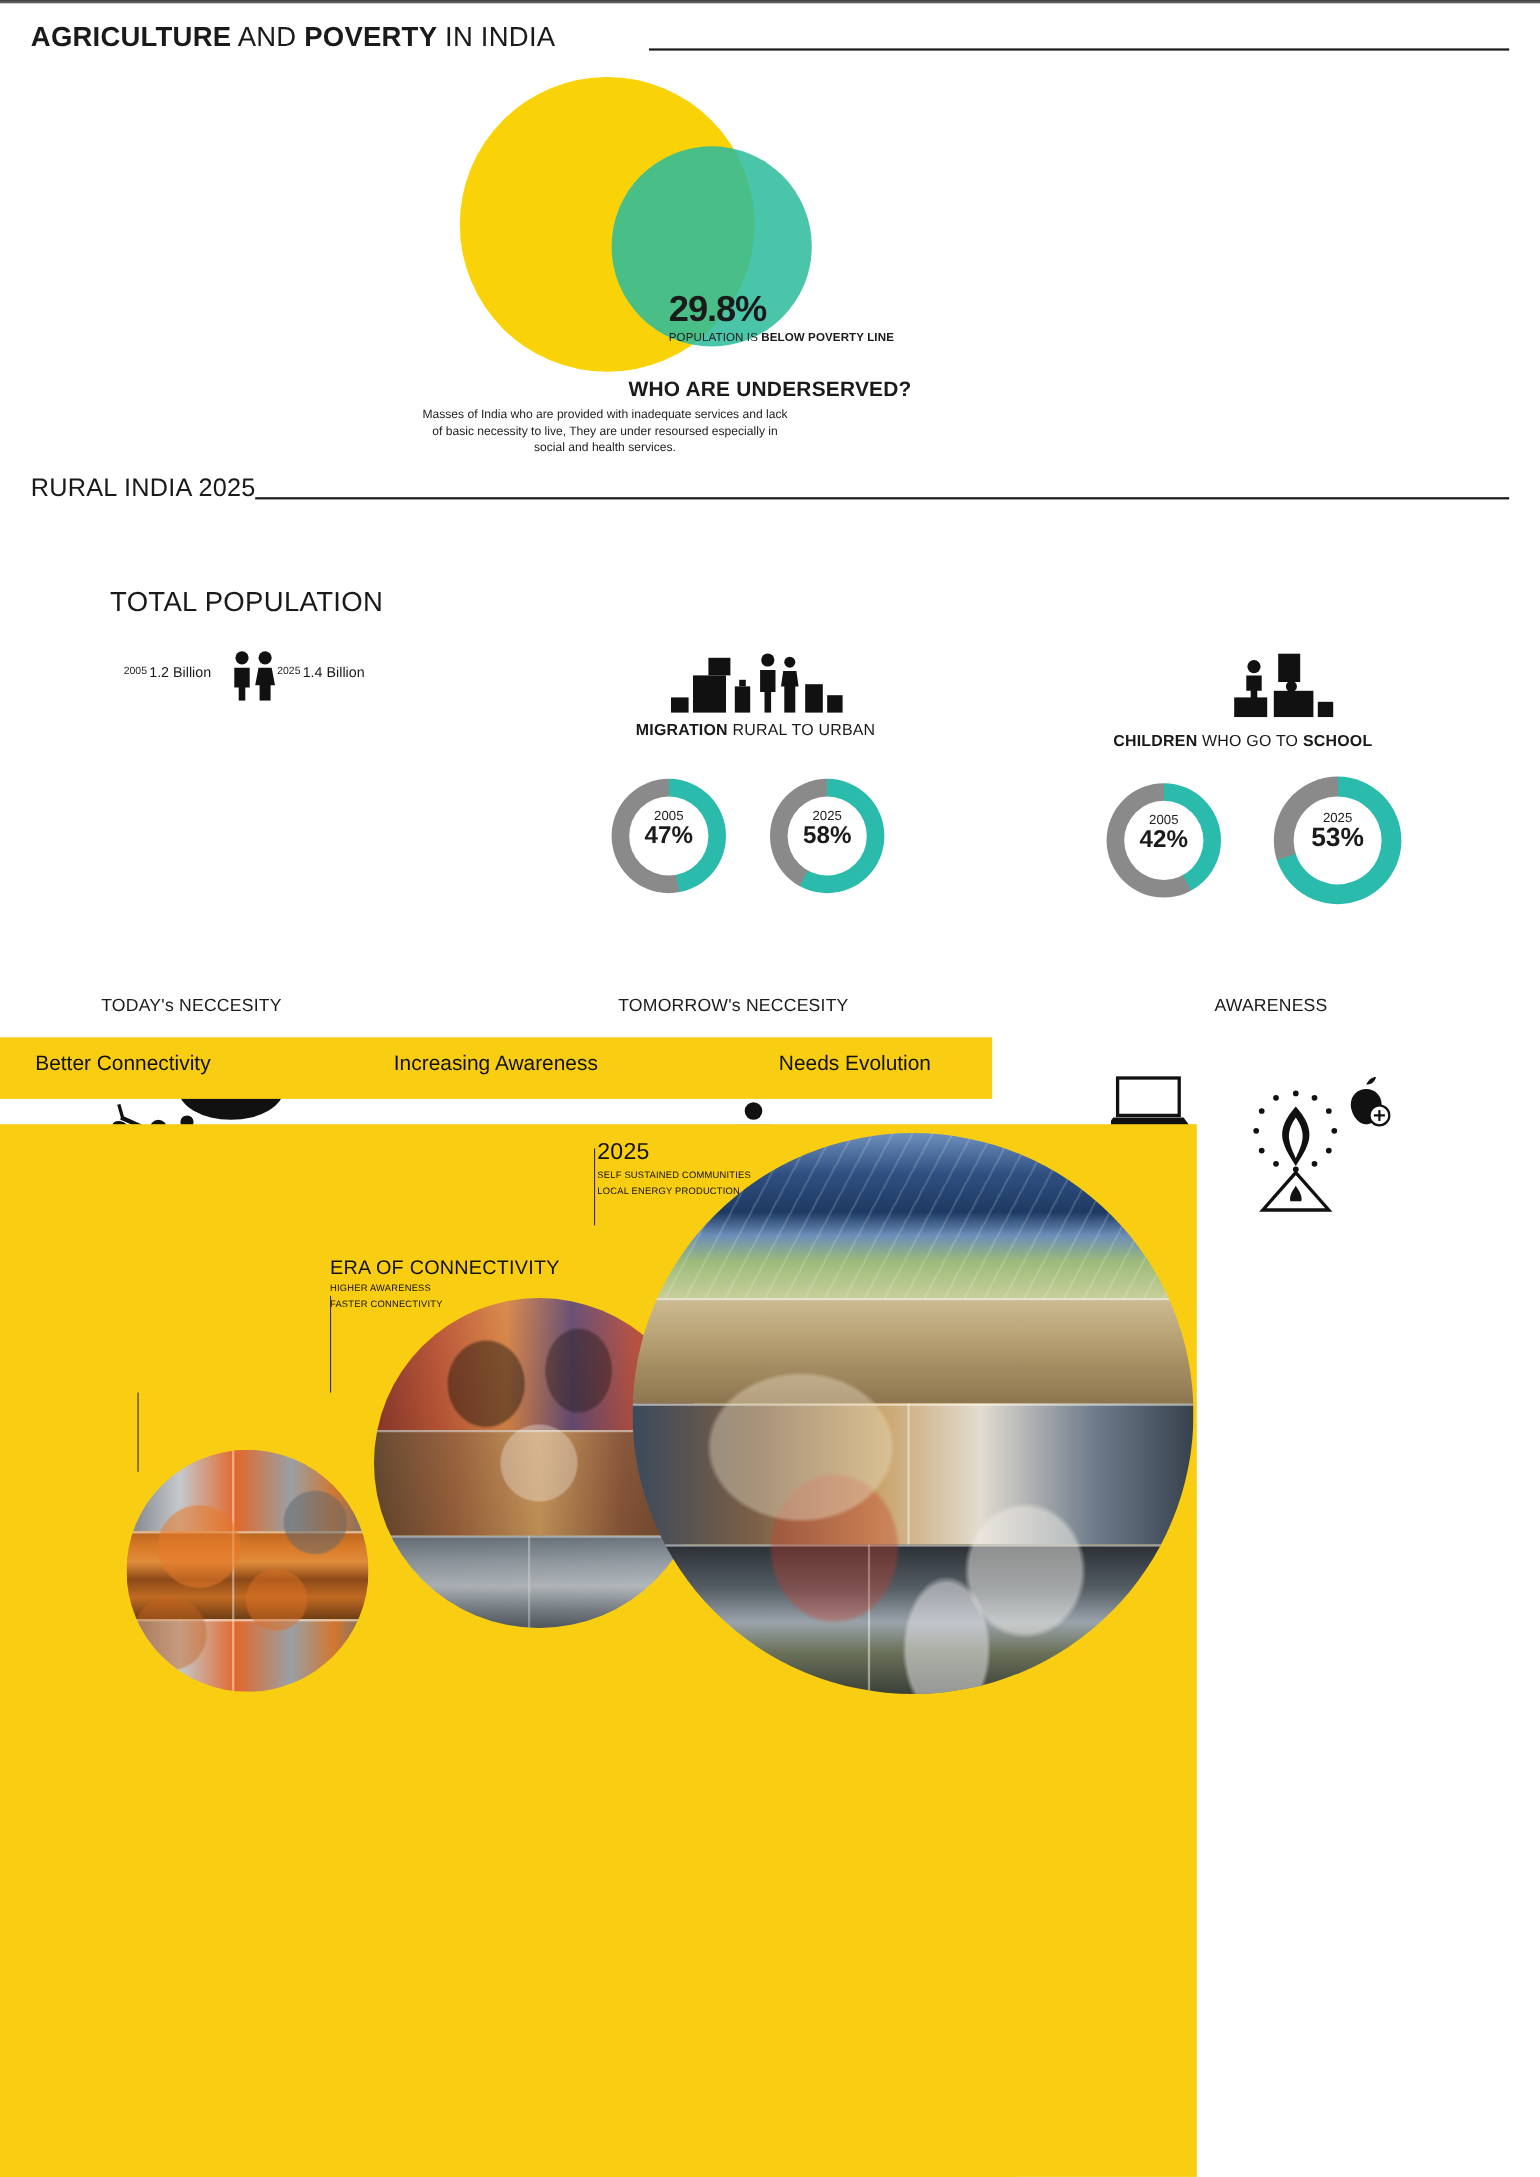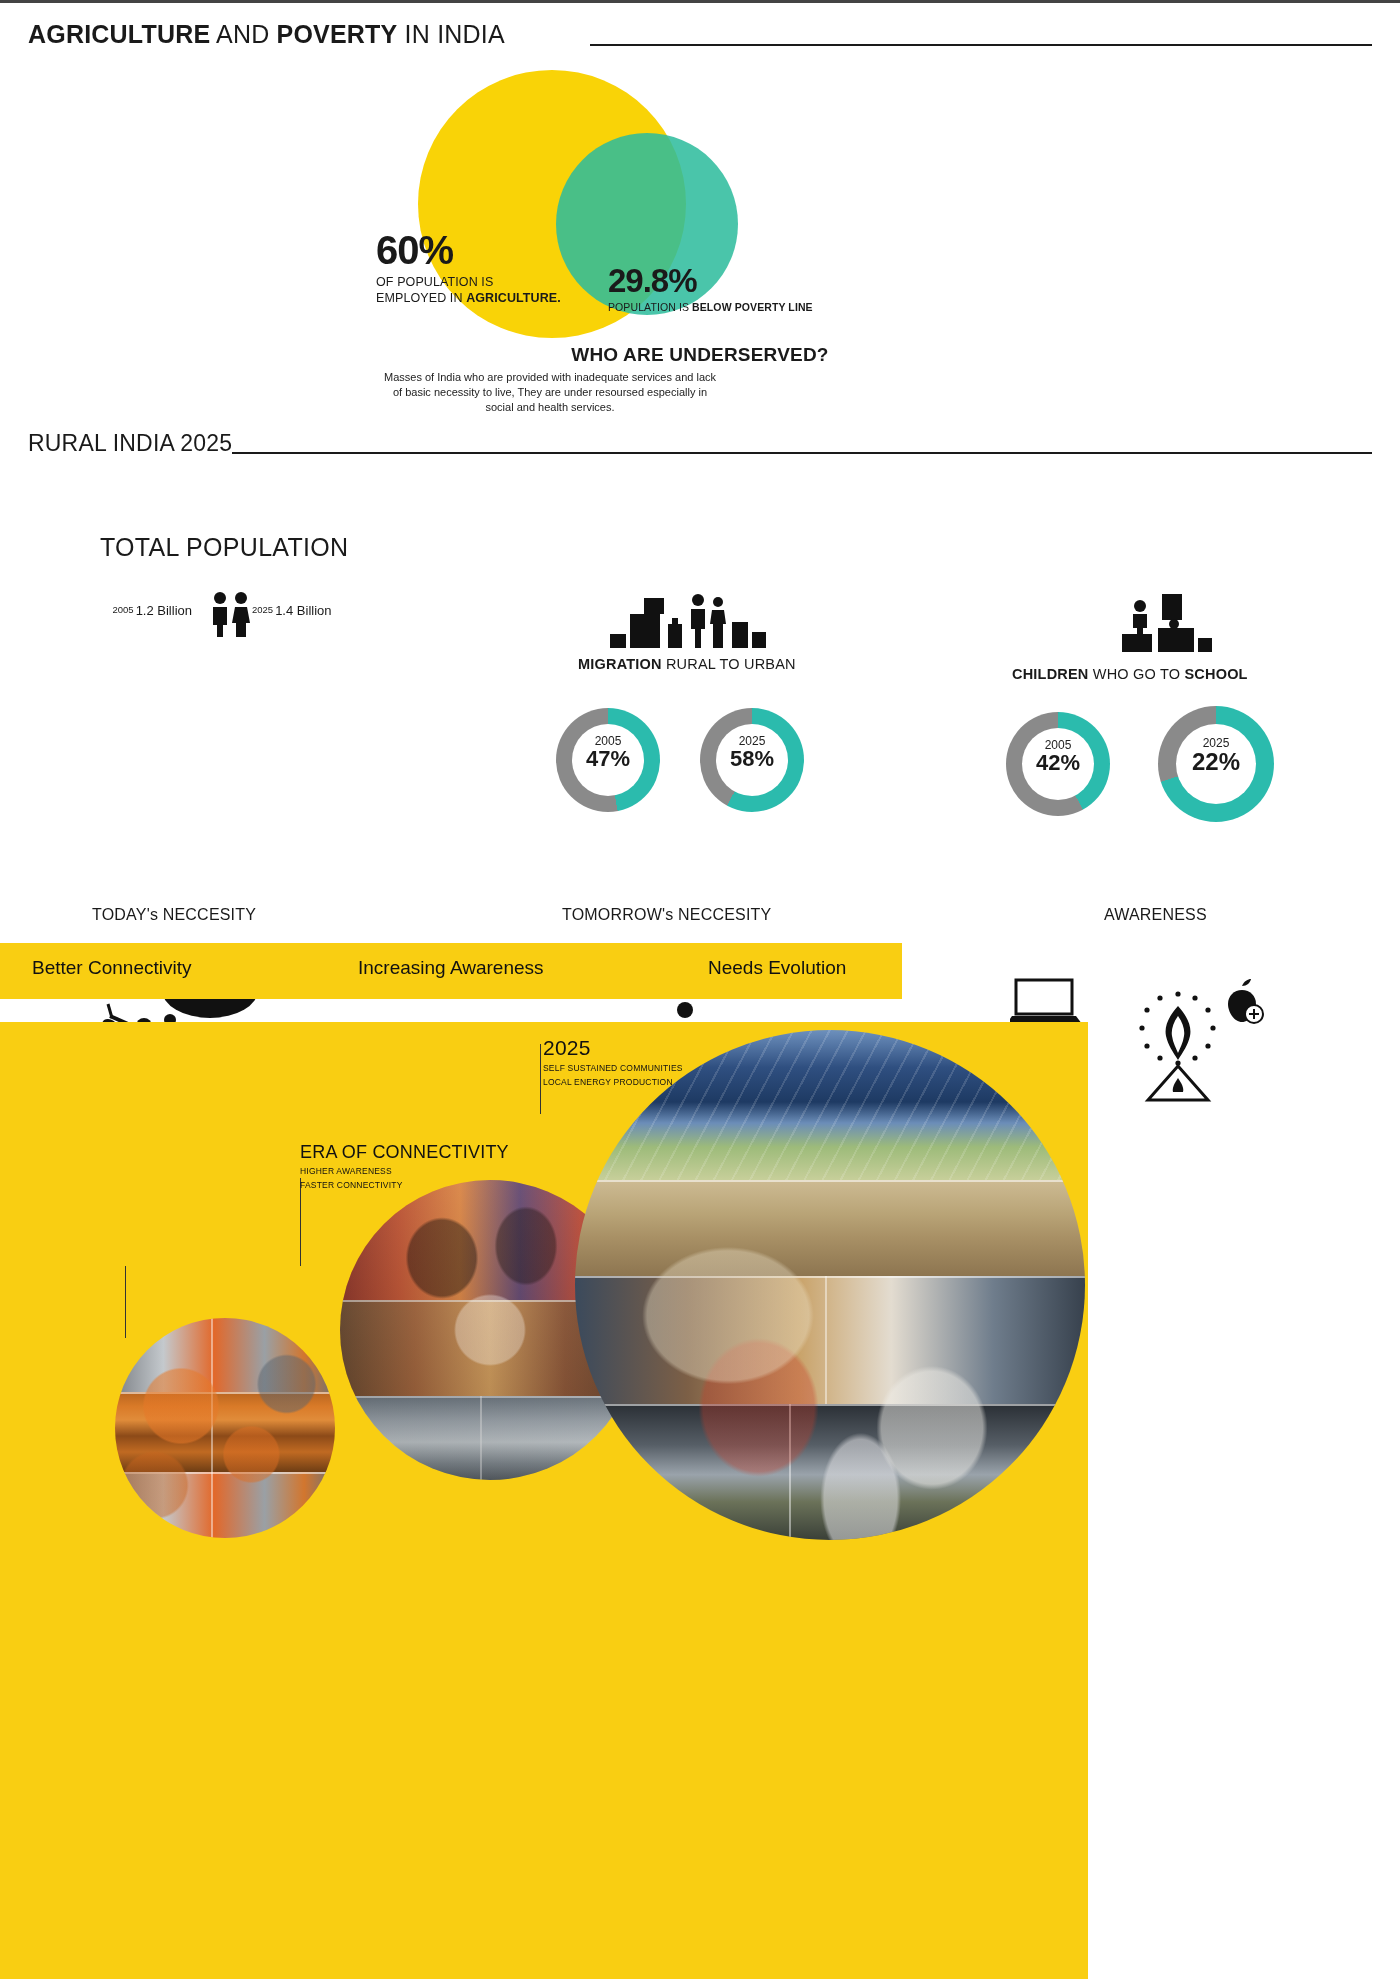--- a/index.html
+++ b/index.html
@@ -104,27 +104,20 @@
 
   <div class="page-title">
     <b>AGRICULTURE</b><span> AND </span><b>POVERTY</b><span> IN INDIA</span>
   </div>
   <div class="rule title-rule"></div>
 
   <div class="venn">
     <div class="circle-yellow"></div>
     <div class="circle-teal"></div>
 
-    <div class="venn-label lbl-60">
-      <div class="big-pct">60%</div>
-      <div class="sub">
-        <span>OF POPULATION IS</span><br>
-        <span>EMPLOYED IN </span><b>AGRICULTURE.</b>
-      </div>
-    </div>
 
     <div class="venn-label lbl-298">
       <div class="big-pct sm">29.8%</div>
       <div class="sub tiny">
         <span>POPULATION IS </span><b>BELOW POVERTY LINE</b>
       </div>
     </div>
   </div>
 
   <div class="who-head">WHO ARE UNDERSERVED?</div>
@@ -202,21 +195,21 @@
   </div>
 
   <div class="donut" style="left:1006px;top:712px;background:conic-gradient(#2BBBAD 0% 42%, #8A8A8A 42% 100%);">
     <div class="hole"></div>
     <div class="yr">2005</div>
     <div class="val">42%</div>
   </div>
   <div class="donut big" style="left:1158px;top:706px;background:conic-gradient(#2BBBAD 0% 70%, #8A8A8A 70% 100%);">
     <div class="hole"></div>
     <div class="yr">2025</div>
-    <div class="val">22%</div>
+    <div class="val">53%</div>
   </div>
 
   <div class="nec-head" style="left:92px;top:906px;">
     <span>TODAY</span><span>'s NECCESITY</span>
   </div>
   <div class="nec-head" style="left:562px;top:906px;">
     <span>TOMORROW</span><span>'s NECCESITY</span>
   </div>
   <div class="nec-head" style="left:1104px;top:906px;">
     <span>AWARENESS</span><span></span>

